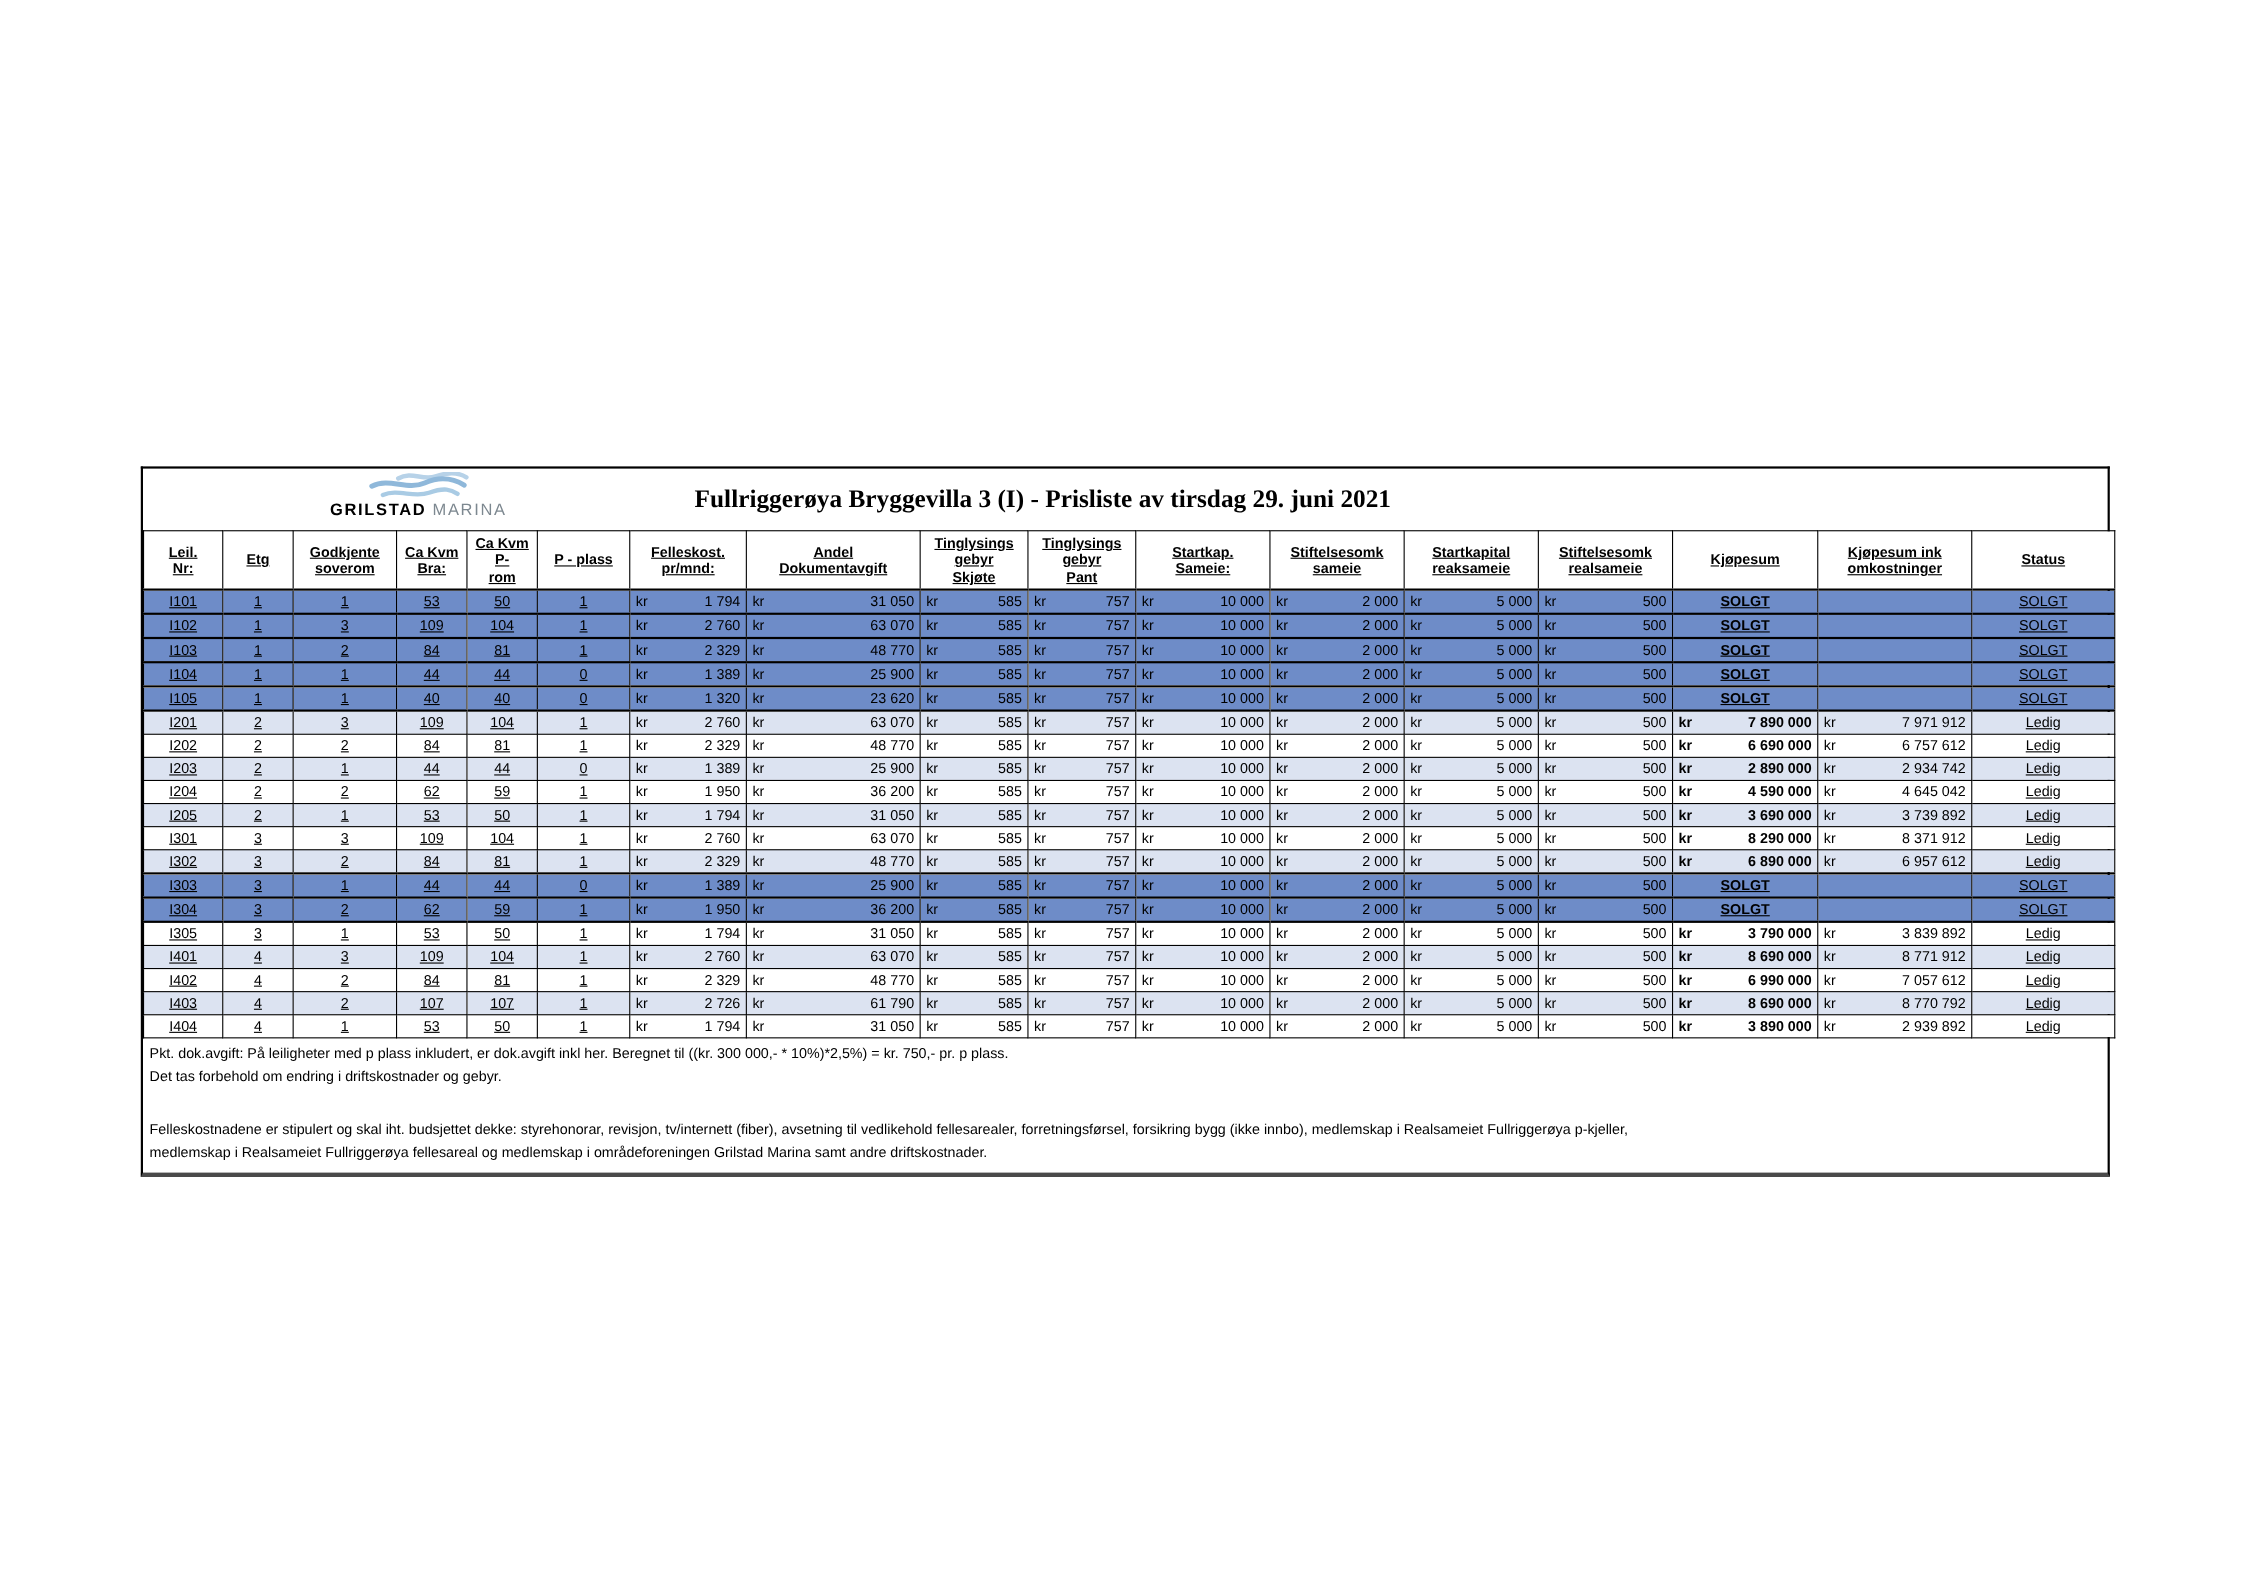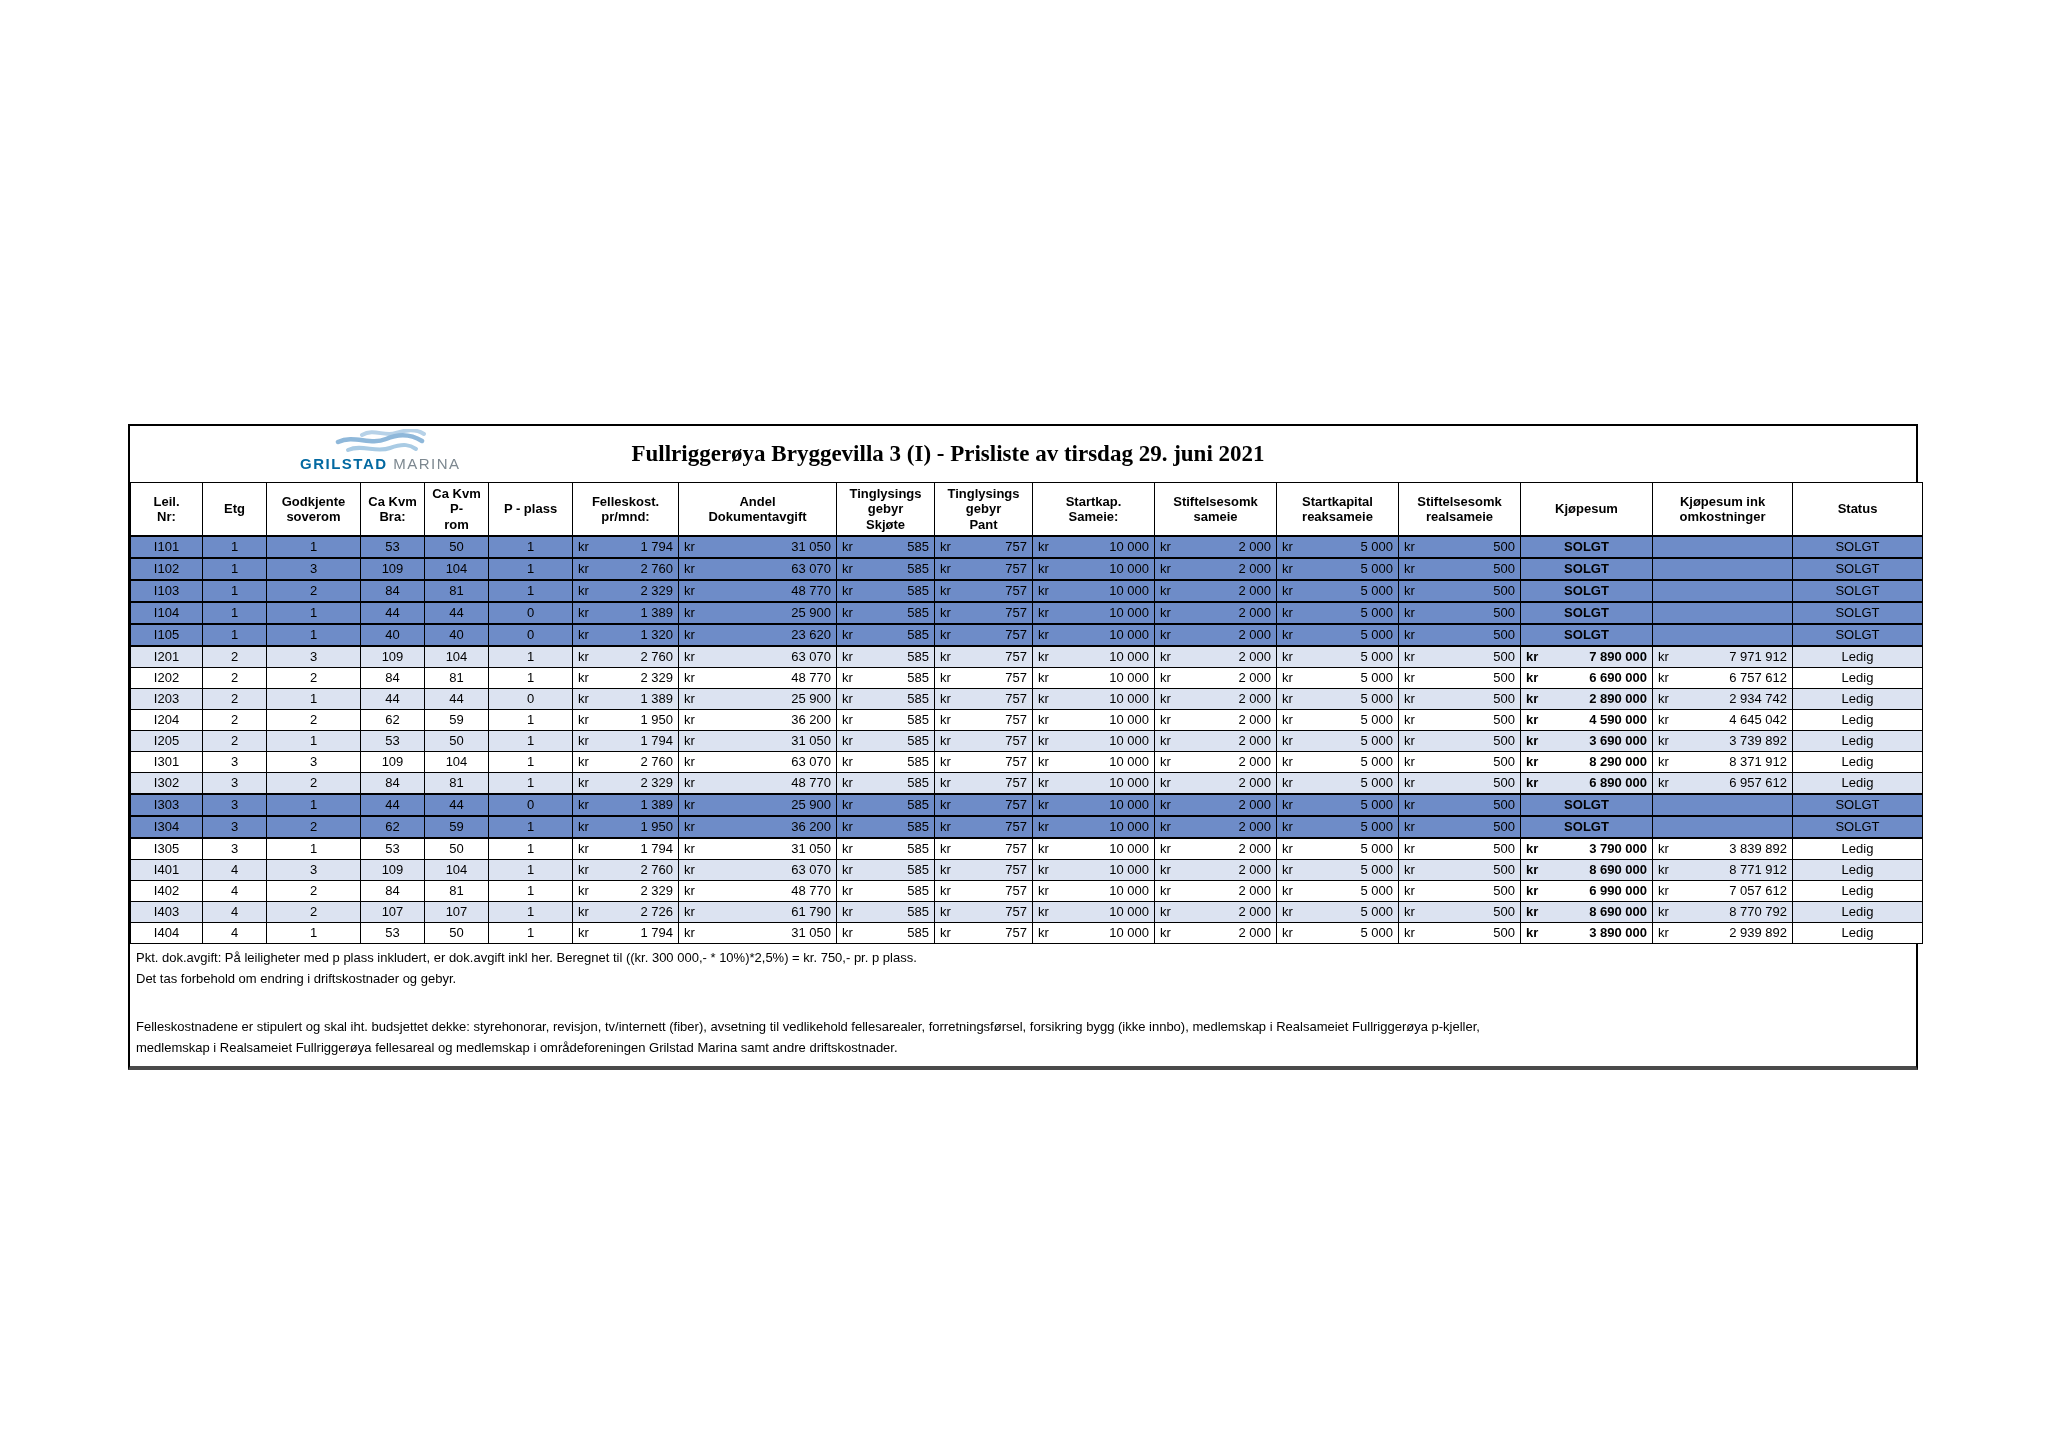--- a/index.html
+++ b/index.html
@@ -10,29 +10,29 @@
   .doc{
     position:absolute;left:128px;top:424px;width:1790px;
     border:2px solid #000;border-bottom:4px solid #4a4a4a;
     background:#fff;box-sizing:border-box;
   }
   
   .title-bar{position:relative;height:56px;}
   .logo{position:absolute;left:170px;top:3px;width:160px;text-align:center;}
   .logo-waves{display:block;margin:0 auto;}
   .logo-text{font-size:15px;letter-spacing:1.5px;color:#7d8890;margin-top:0px;white-space:nowrap;}
-  .logo-text .bold{font-weight:bold;color:#0369a1;}
+  .logo-text .bold{font-weight:bold;color:#000000;}
   .doc-title{
     position:absolute;left:0;right:150px;top:0;height:56px;
     display:flex;align-items:center;justify-content:center;
     font-family:"Liberation Serif", serif;font-weight:bold;font-size:23px;
     margin:0;white-space:nowrap;
   }
   
-  table{width:100%;border-collapse:collapse;table-layout:fixed;font-size:13px;}
+  table{width:100%;border-collapse:collapse;table-layout:fixed;font-size:13px;text-decoration:underline;}
   th{
     border:1px solid #000;background:#fff;font-weight:bold;
     white-space:pre-line;line-height:1.18;padding:3px 2px;height:44px;
     vertical-align:middle;text-align:center;font-size:13px;
   }
   td{
     border:1px solid #000;height:20px;padding:0 5px;line-height:20px;
     font-size:13px;overflow:hidden;white-space:nowrap;background:#fff;
     vertical-align:middle;
   }

